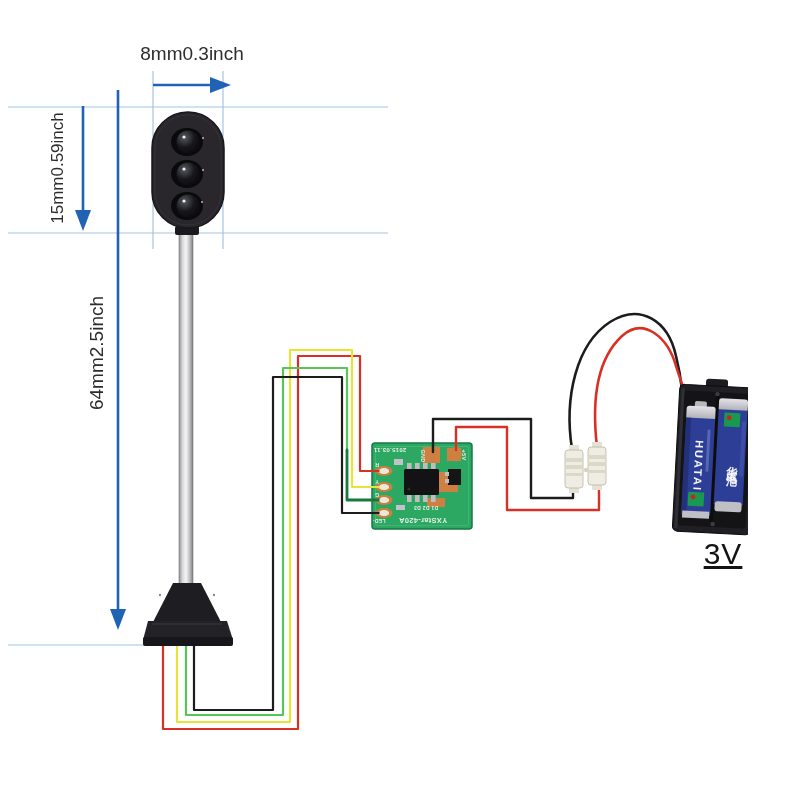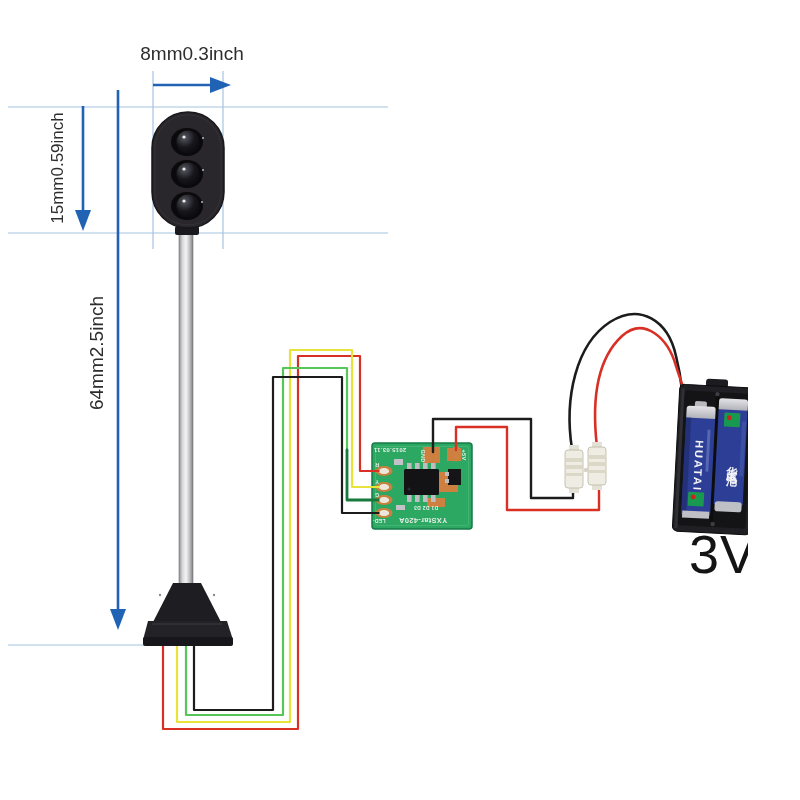--- a/index.html
+++ b/index.html
@@ -220,21 +220,21 @@
       <rect x="722" y="412" width="16" height="14" rx="1" fill="#18994f"></rect>
       <circle cx="727" cy="417" r="2.4" fill="#cc2418"></circle>
       <rect x="717" y="501" width="27" height="10" rx="3" fill="#bfbfc6"></rect>
     </g>
   </g>
 </svg>
 
 <div class="lbl" style="left:192px;top:53px;font-size:19px;">8mm0.3inch</div>
 <div class="lbl rot-ccw" style="left:57px;top:168px;font-size:17px;">15mm0.59inch</div>
 <div class="lbl rot-ccw" style="left:96px;top:353px;font-size:19px;">64mm2.5inch</div>
-<div class="lbl voltage" style="left:723px;top:554px;font-size:54px;">3V</div>
+<div class="lbl voltage" style="left:723px;top:554px;font-size:30px;text-decoration:underline;">3V</div>
 
 <div class="lbl rot-180 pcb-lbl" style="left:390px;top:450px;font-size:6px;">2015.03.11</div>
 <div class="lbl rot-180 pcb-lbl" style="left:423px;top:520px;font-size:7.5px;">YXStar-420A</div>
 <div class="lbl rot-cw pcb-lbl" style="left:422px;top:456px;font-size:5.5px;">GND</div>
 <div class="lbl rot-cw pcb-lbl" style="left:463px;top:455px;font-size:5.5px;">+5V</div>
 <div class="lbl rot-180 pcb-lbl" style="left:377px;top:464px;font-size:5.5px;">R</div>
 <div class="lbl rot-180 pcb-lbl" style="left:377px;top:481px;font-size:5.5px;">Y</div>
 <div class="lbl rot-180 pcb-lbl" style="left:377px;top:494px;font-size:5.5px;">G</div>
 <div class="lbl rot-180 pcb-lbl" style="left:379px;top:520px;font-size:5px;">LED-</div>
 <div class="lbl rot-180 pcb-lbl" style="left:426px;top:507px;font-size:5px;">D1 D2 D3</div>

